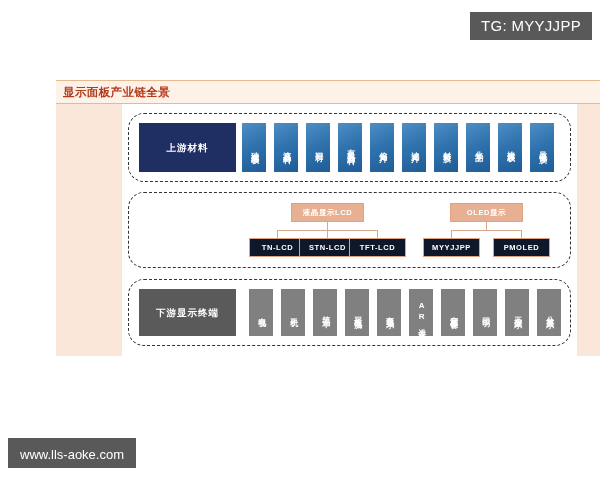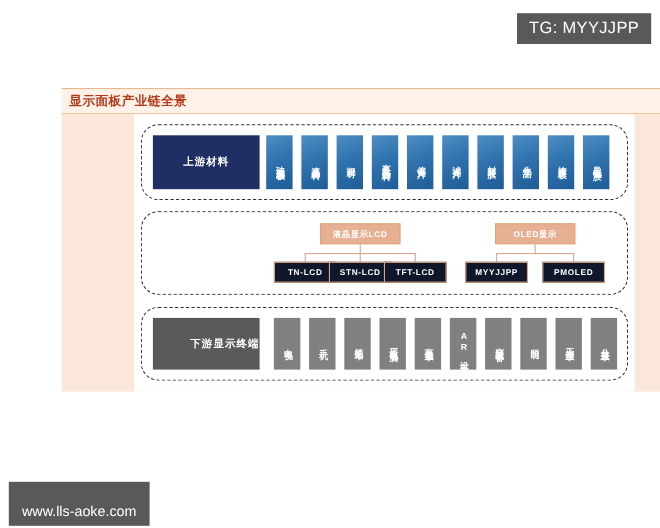--- a/index.html
+++ b/index.html
@@ -85,21 +85,21 @@
     text-align:center;
     color:#ffffff;
     line-height:1.05;
   }
   
   .tier-label{
     font-size:9.5px;font-weight:bold;letter-spacing:1px;
   }
   .tier-label.up{background:#1f2f63;}
   .tier-label.mid{background:#c0651d;}
-  .tier-label.down{background:#5a5a5a;justify-content:flex-end;}
+  .tier-label.down{background:#5a5a5a;}
 
   
   .vchip{
     writing-mode:vertical-rl;
     text-orientation:upright;
     font-size:8px;font-weight:bold;
     letter-spacing:1.5px;
     padding:2px 0;
   }
   .vchip.blue{
@@ -120,21 +120,21 @@
   .hbox.child{  background:#0f172a; }
 
   
   .conn{ position:absolute;background:#d8a98e; }
 
   
   #watermark{
     position:absolute;left:8px;top:438px;
     background:#595959;color:#ffffff;
     font-size:13px;
-    padding:20px 12px 7px 12px;
+    padding:10px 12px 7px 12px;
     line-height:1;white-space:nowrap;
   }
 </style>
 </head>
 <body>
 
 <div id="tg-banner">
   <span>TG: MYYJJPP</span>
 </div>
 

